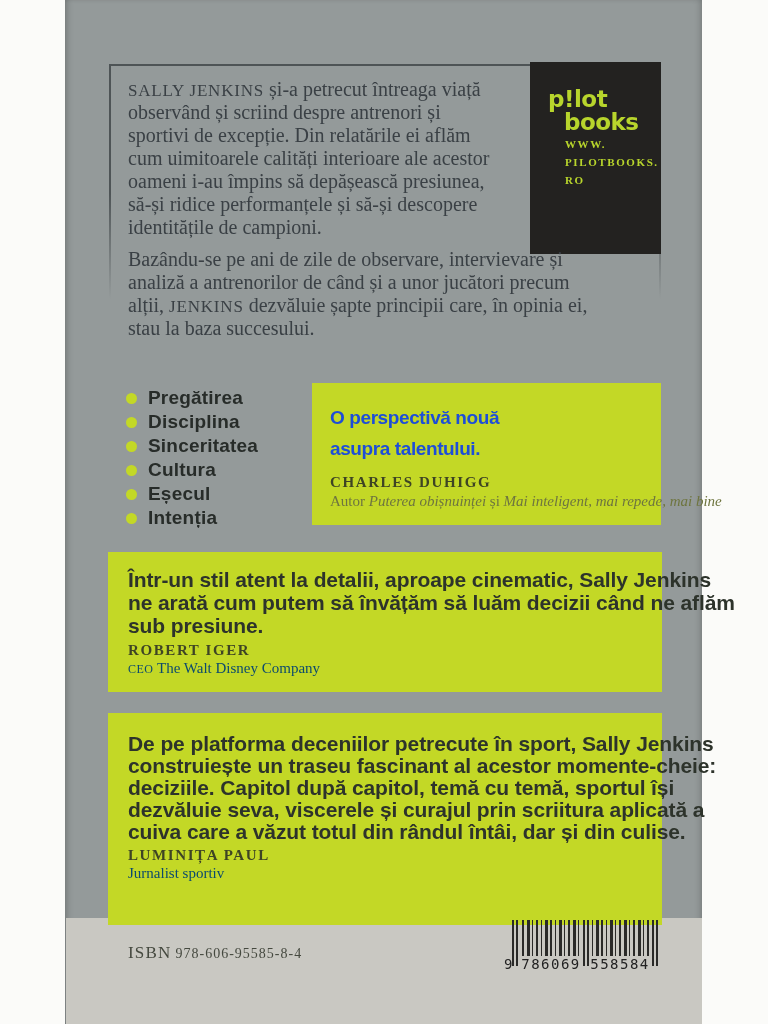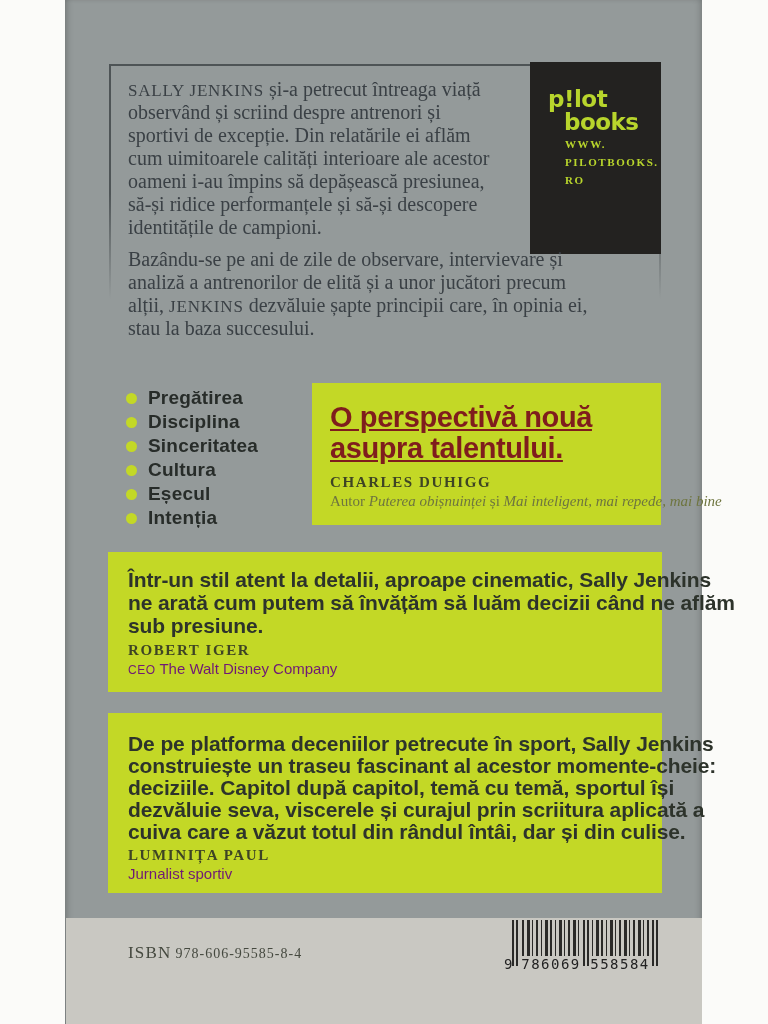--- a/index.html
+++ b/index.html
@@ -32,28 +32,28 @@
   .para2{top:248px;}
   .sc{font-size:17px;letter-spacing:0.8px;}
   
   .principles{position:absolute;left:126px;top:386px;z-index:2;margin:0;padding:0;list-style:none;}
   .principles li{display:flex;align-items:center;height:24px;}
   .dot{width:11px;height:11px;border-radius:50%;background:#c3d826;margin-right:11px;flex:0 0 auto;}
   .principles .plabel{font-weight:bold;font-size:19px;color:#272c29;letter-spacing:0.2px;}
   
   .qbox{position:absolute;background:#c3d826;z-index:1;box-sizing:border-box;}
   .q1{left:312px;top:383px;width:349px;height:142px;padding:19px 0 0 18px;}
-  .q1 .hline{font-weight:bold;font-size:29px;line-height:31px;color:#7f1d1d;letter-spacing:-0.4px;white-space:nowrap;text-decoration:underline;}
+  .q1 .hline{font-weight:bold;font-size:19px;line-height:31px;color:#1d4ed8;letter-spacing:-0.4px;white-space:nowrap;}
   .q-author{font-family:"Liberation Serif",serif;font-weight:bold;font-size:15px;color:#3e4424;
             letter-spacing:1.6px;margin-top:10px;white-space:nowrap;}
   .q-credit{font-family:"Liberation Serif",serif;font-size:15px;color:#6e753f;margin-top:2px;white-space:nowrap;}
-  .q-role{font-family:Liberation Sans, sans-serif;font-size:15px;color:#701a75;margin-top:1px;white-space:nowrap;}
+  .q-role{font-family:Liberation Serif, serif;font-size:15px;color:#0c4a6e;margin-top:1px;white-space:nowrap;}
   .q-role .abbr{font-size:12px;letter-spacing:0.5px;}
   .q2{left:108px;top:552px;width:554px;height:140px;padding:16px 0 0 20px;}
-  .q3{left:108px;top:713px;width:554px;height:180px;padding:20px 0 0 20px;}
+  .q3{left:108px;top:713px;width:554px;height:212px;padding:20px 0 0 20px;}
   .qline{font-weight:bold;font-size:21px;color:#2d332b;letter-spacing:-0.1px;white-space:nowrap;}
   .q2 .qline{line-height:23px;}
   .q3 .qline{line-height:22px;}
   .q2 .q-author{margin-top:5px;}
   .q3 .q-author{margin-top:4px;}
   
   .isbn{position:absolute;left:128px;top:943px;z-index:2;font-family:"Liberation Serif",serif;
         color:#45493f;white-space:nowrap;}
   .isbn-label{font-size:17px;letter-spacing:1.2px;}
   .isbn-number{font-size:14px;letter-spacing:1px;margin-left:4px;}
@@ -87,21 +87,21 @@
     <div class="pline">observând și scriind despre antrenori și</div>
     <div class="pline">sportivi de excepție. Din relatările ei aflăm</div>
     <div class="pline">cum uimitoarele calități interioare ale acestor</div>
     <div class="pline">oameni i-au împins să depășească presiunea,</div>
     <div class="pline">să-și ridice performanțele și să-și descopere</div>
     <div class="pline">identitățile de campioni.</div>
   </div>
 
   <div class="para para2">
     <div class="pline">Bazându-se pe ani de zile de observare, intervievare și</div>
-    <div class="pline">analiză a antrenorilor de elită și a unor jucători precum</div>
+    <div class="pline">analiză a antrenorilor de când și a unor jucători precum</div>
     <div class="pline"><span>alții, </span><span class="sc">JENKINS</span><span> dezvăluie șapte principii care, în opinia ei,</span></div>
     <div class="pline">stau la baza succesului.</div>
   </div>
 
   <ul class="principles">
     <li>
         <span class="dot"></span>
         <span class="plabel">Pregătirea</span>
       </li>
     <li>

